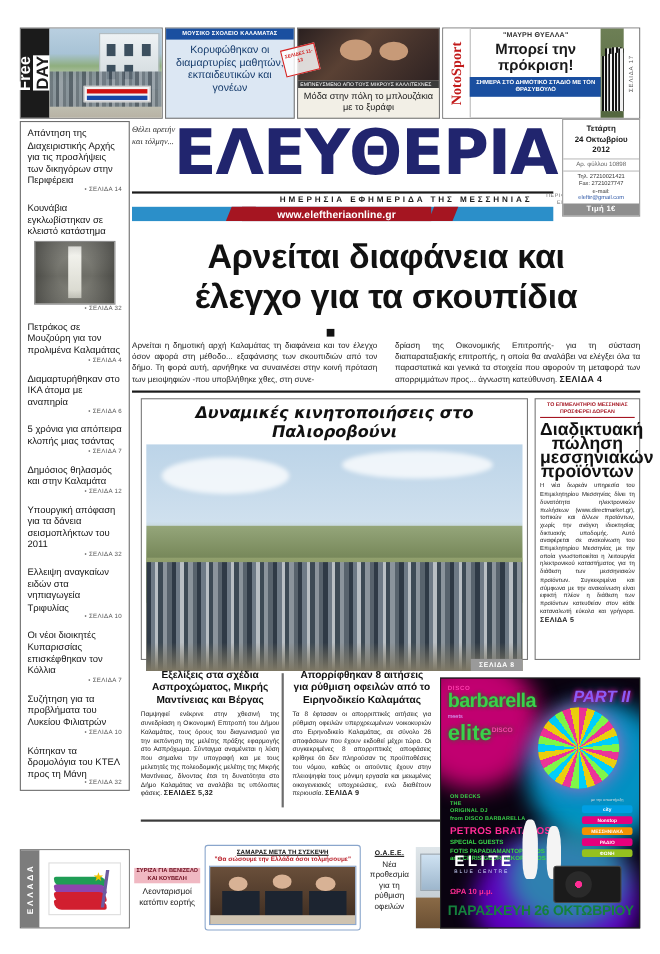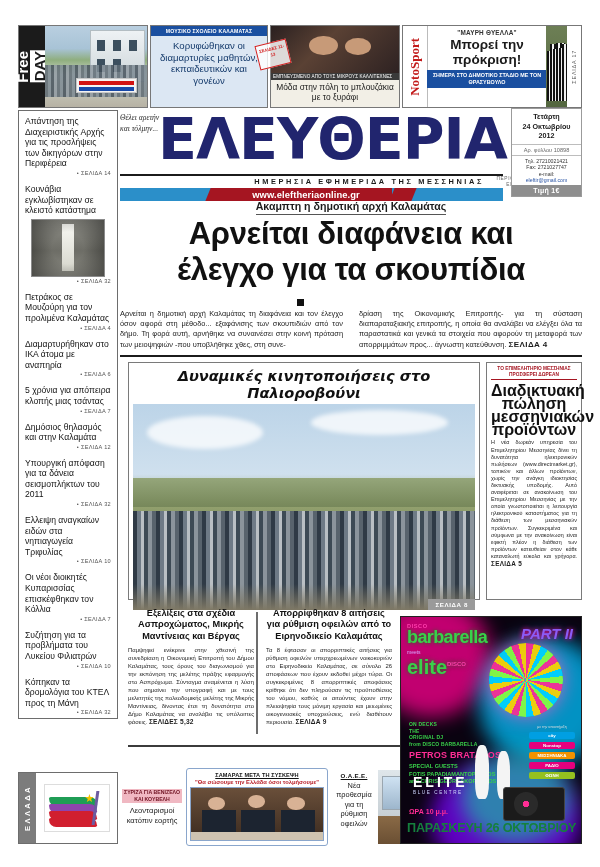--- a/index.html
+++ b/index.html
@@ -395,23 +395,20 @@
     <div class="db-sep"></div>
     <div class="db-contact">
       <div>Τηλ. 27210021421</div>
       <div>Fax: 2721027747</div>
       <div>e-mail:</div>
       <div class="em">eleftir@gmail.com</div>
     </div>
     <div class="db-price">Τιμή 1€</div>
   </div>
 
-  <div class="kicker">
-    <u>Ακαμπτη η δημοτική αρχή Καλαμάτας</u>
-  </div>
   <div class="headline">
     <div>Αρνείται διαφάνεια και</div>
     <div>έλεγχο για τα σκουπίδια</div>
   </div>
   <div class="lead-bullet"></div>
   <div class="lead-cols">
     <div class="col">
         <p>Αρνείται η δημοτική αρχή Καλαμάτας τη διαφάνεια και τον έλεγχο όσον αφορά στη μέθοδο... εξαφάνισης των σκουπιδιών από τον δήμο. Τη φορά αυτή, αρνήθηκε να συναινέσει στην κοινή πρόταση των μειοψηφιών -που υποβλήθηκε χθες, στη συνε-</p>
       </div>
     <div class="col">

